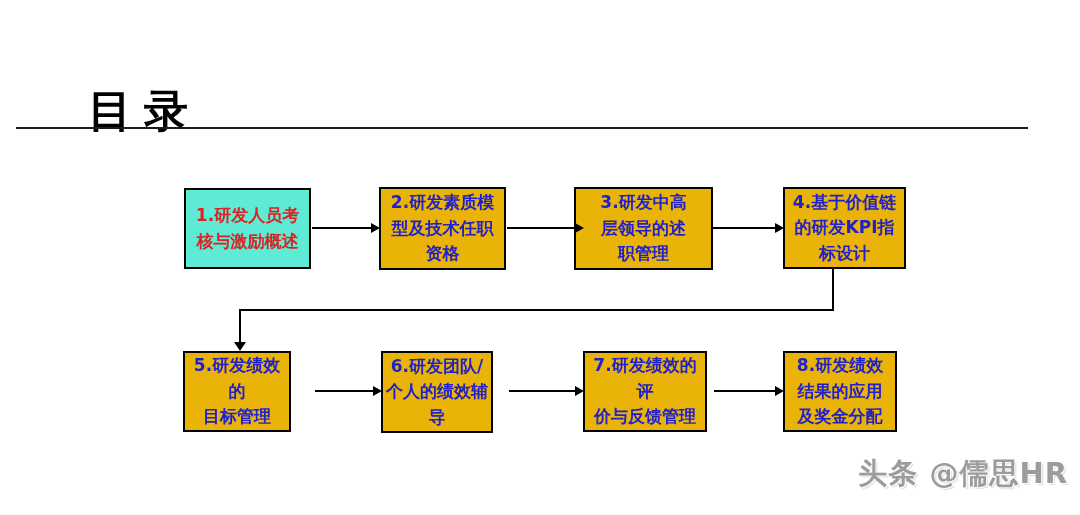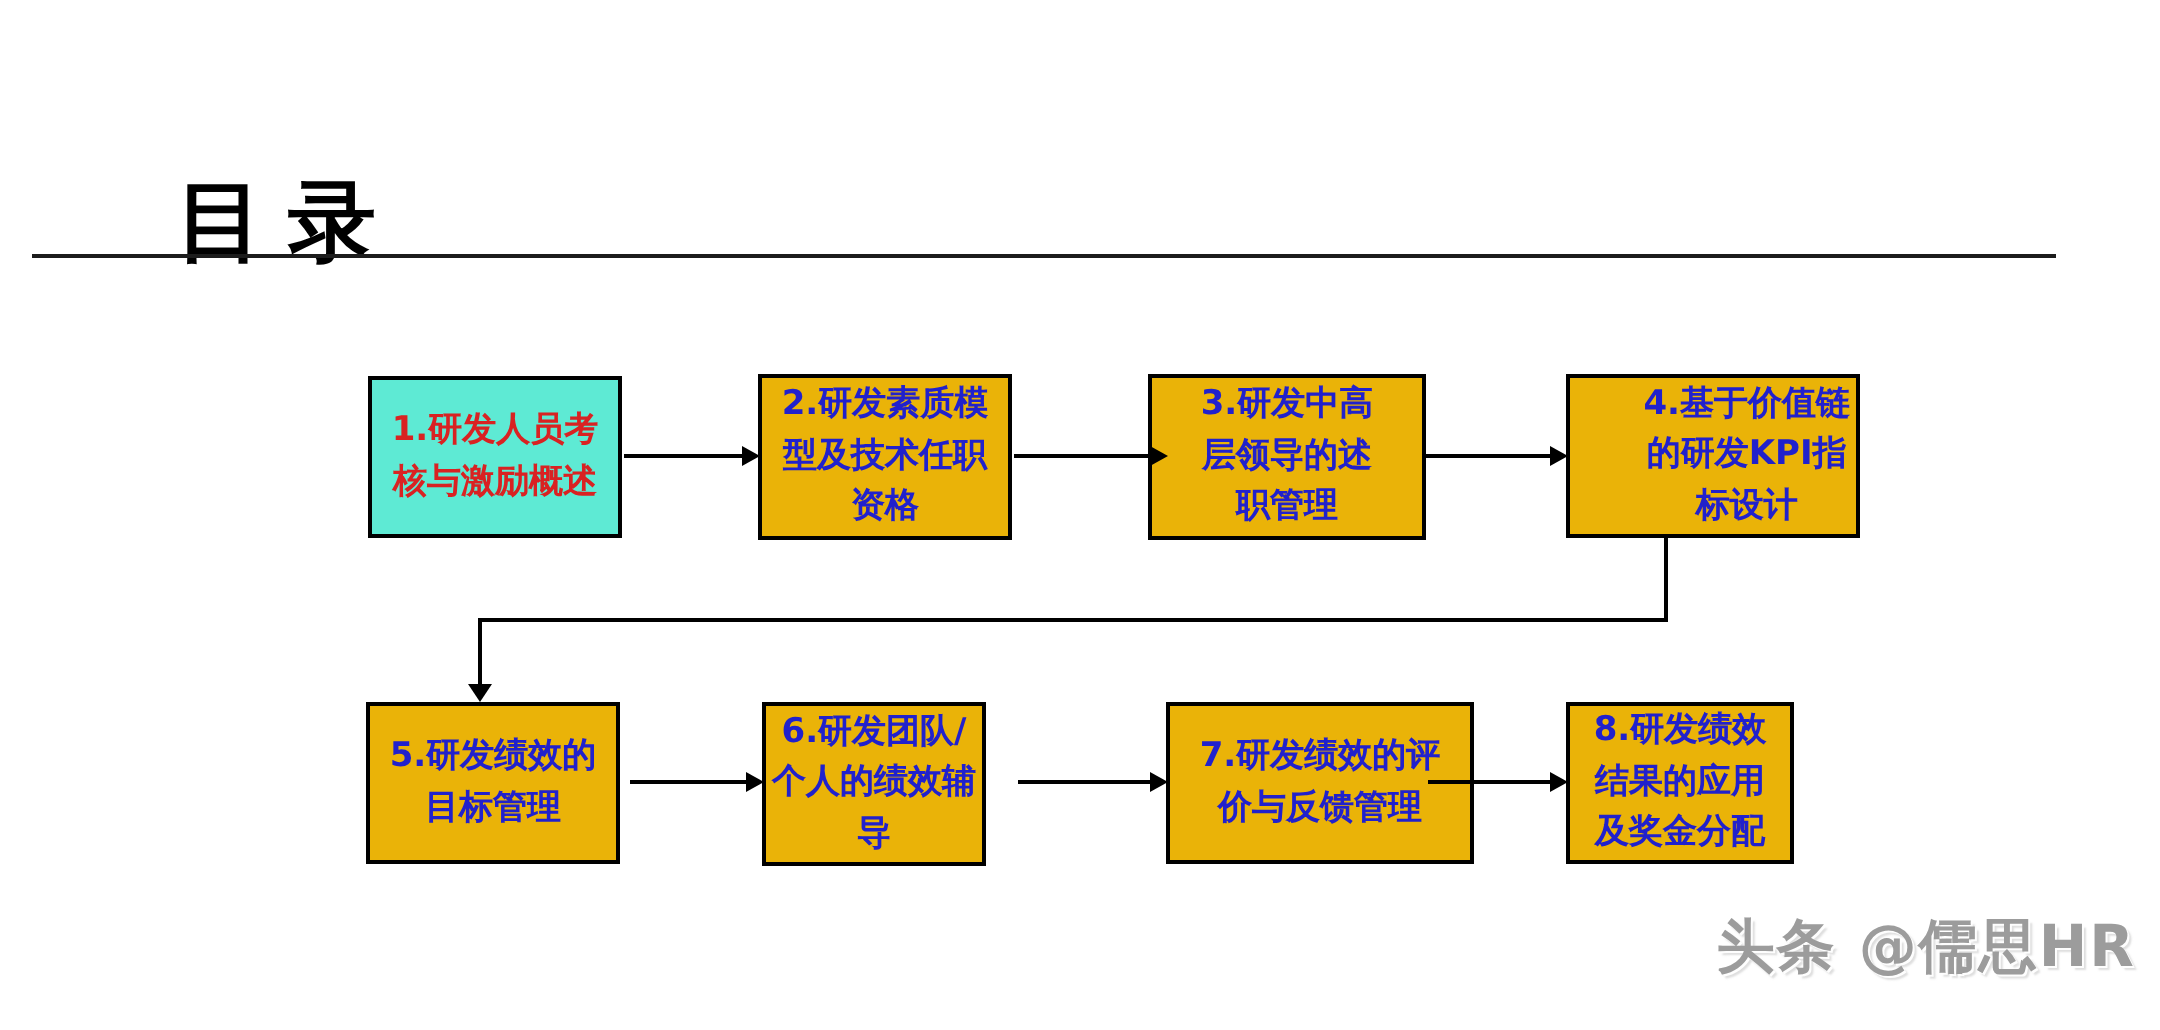--- a/index.html
+++ b/index.html
@@ -78,36 +78,36 @@
   <div class="node" style="left:379px; top:187px; width:127px; height:83px;">
     <span class="lbl">2.研发素质模
 型及技术任职
 资格</span>
   </div>
   <div class="node" style="left:574px; top:187px; width:139px; height:83px;">
     <span class="lbl">3.研发中高
 层领导的述
 职管理</span>
   </div>
-  <div class="node" style="left:783px; top:187px; width:147px; height:82px;justify-content:flex-end;">
+  <div class="node" style="left:783px; top:187px; width:123px; height:82px;">
     <span class="lbl">4.基于价值链
 的研发KPI指
 标设计</span>
   </div>
 
-  <div class="node" style="left:183px; top:351px; width:127px; height:81px;">
+  <div class="node" style="left:183px; top:351px; width:108px; height:81px;">
     <span class="lbl">5.研发绩效的
 目标管理</span>
   </div>
   <div class="node" style="left:381px; top:351px; width:112px; height:82px;">
     <span class="lbl">6.研发团队/
 个人的绩效辅
 导</span>
   </div>
-  <div class="node" style="left:583px; top:351px; width:154px; height:81px;">
+  <div class="node" style="left:583px; top:351px; width:124px; height:81px;">
     <span class="lbl">7.研发绩效的评
 价与反馈管理</span>
   </div>
   <div class="node" style="left:783px; top:351px; width:114px; height:81px;">
     <span class="lbl">8.研发绩效
 结果的应用
 及奖金分配</span>
   </div>
 
   <div class="arrow-h" style="left:312px; top:227px; width:60px;"></div>

